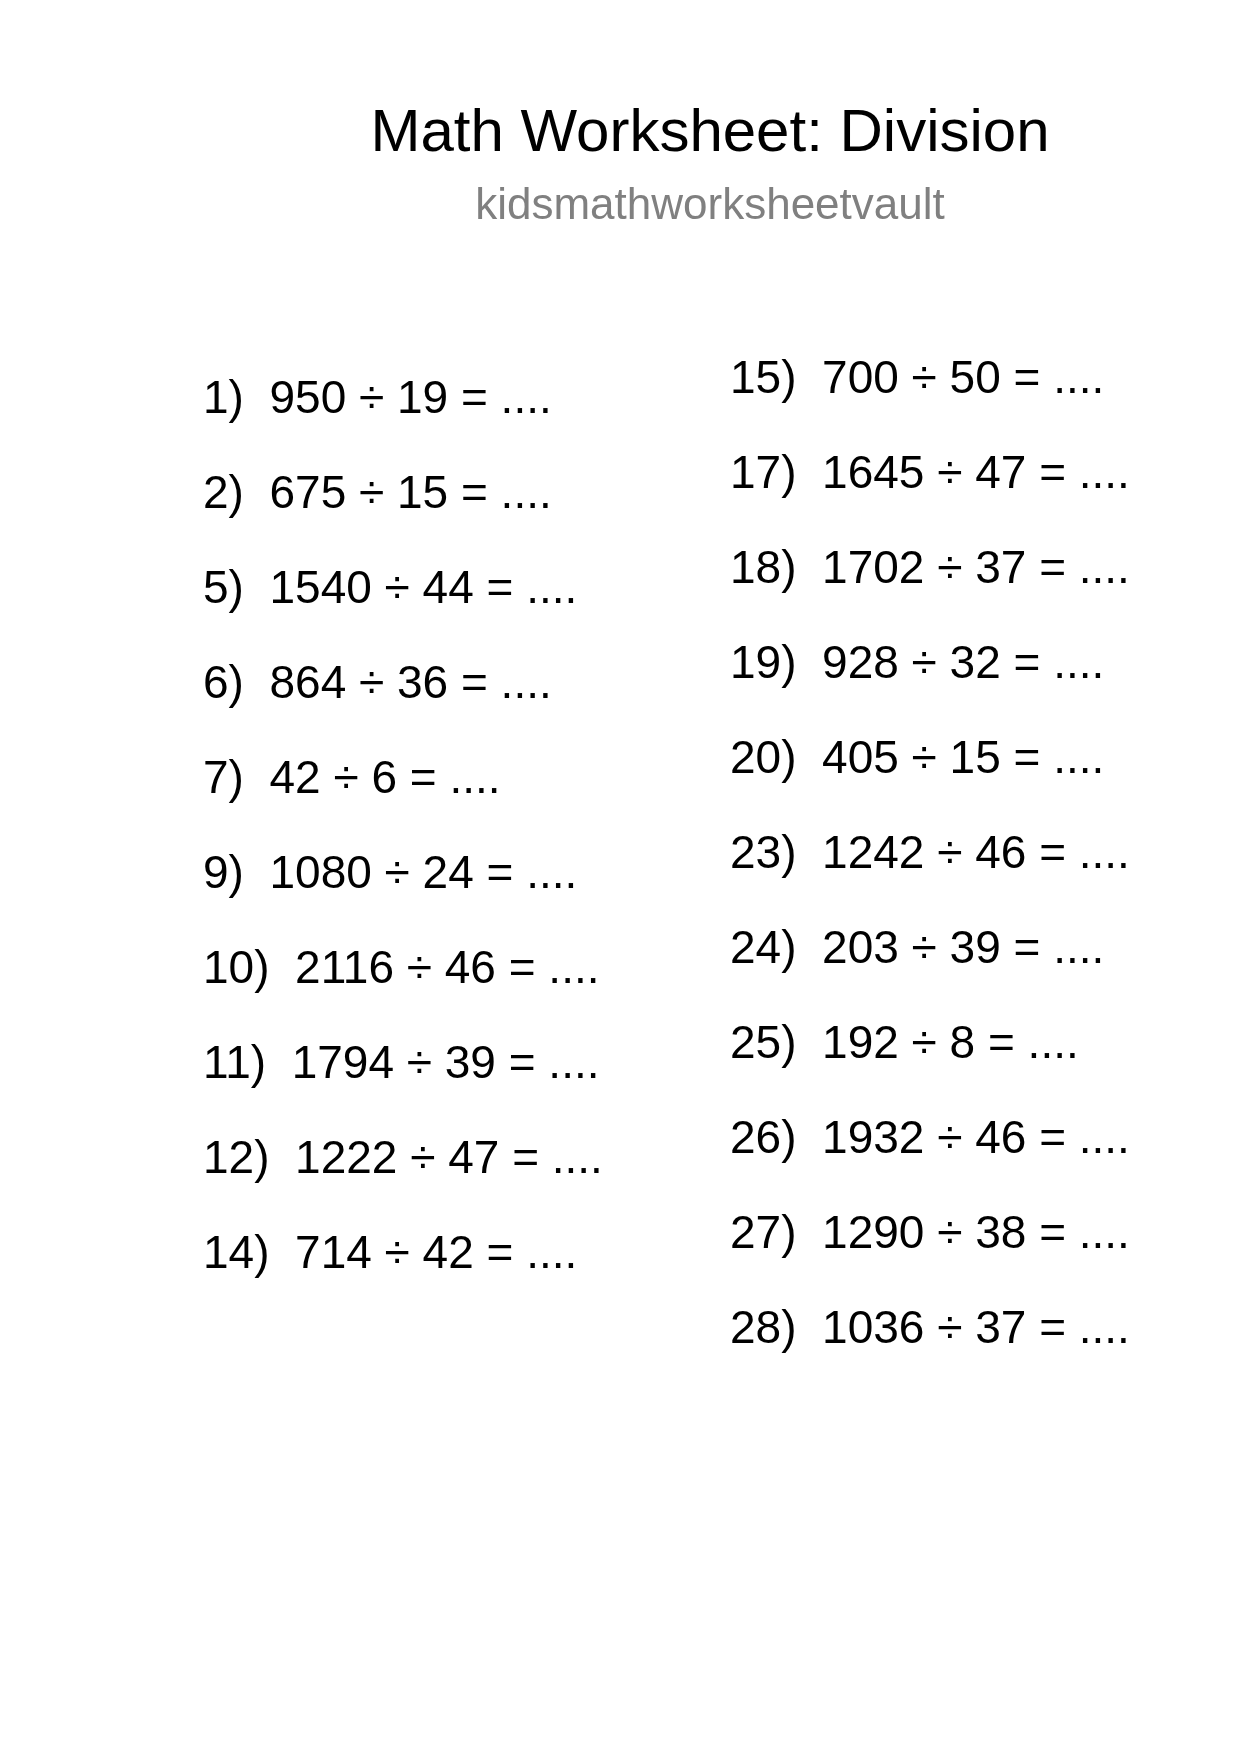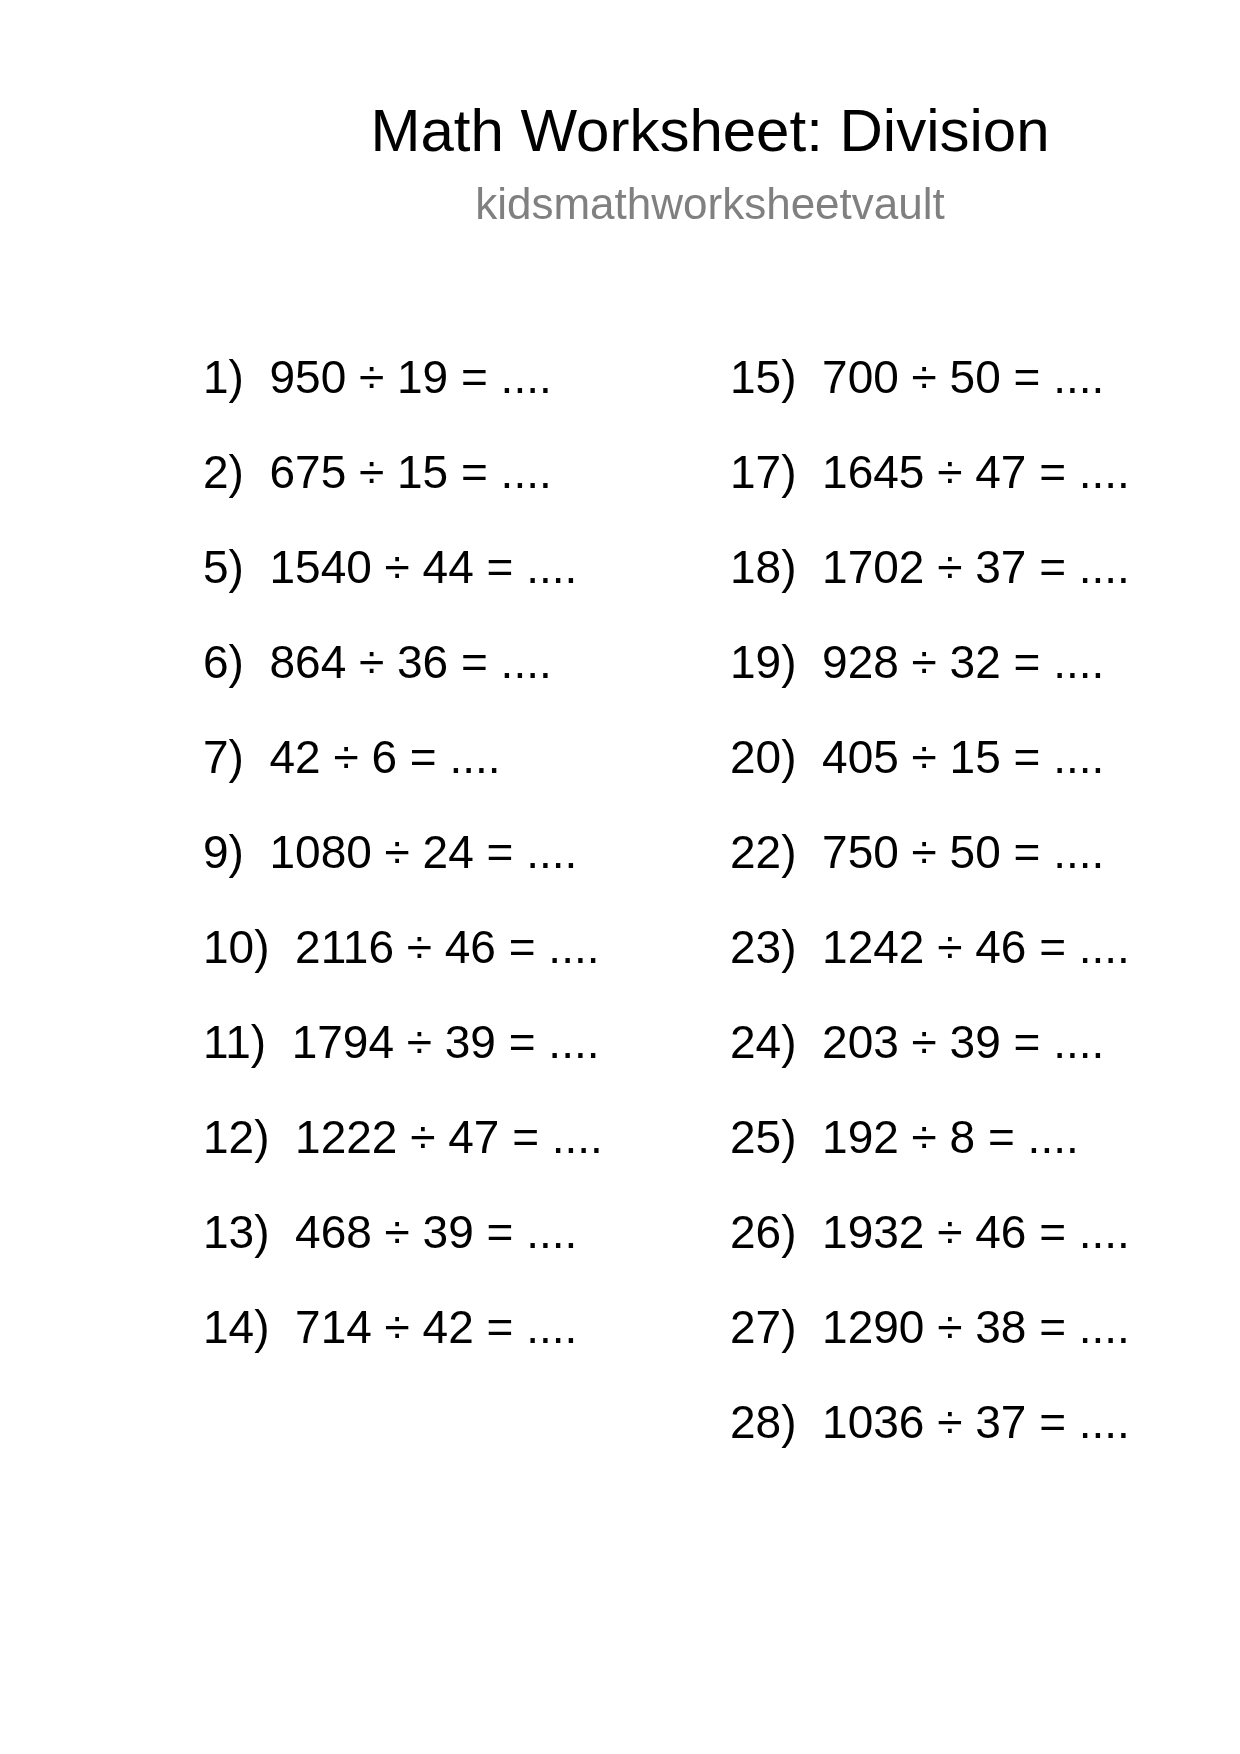--- a/index.html
+++ b/index.html
@@ -3,50 +3,48 @@
 <meta charset="utf-8">
 <style>
   html, body { margin:0; padding:0; background:#ffffff; }
   body { width:1240px; height:1754px; position:relative; overflow:hidden;
          font-family:"Liberation Sans", sans-serif; color:#000; }
   .title { position:absolute; left:0; width:1420px; top:96px; text-align:center;
            font-size:60px; line-height:70px; color:#000; }
   .subtitle { position:absolute; left:0; width:1420px; top:178px; text-align:center;
               font-size:44px; line-height:52px; color:#808080; }
   .col { position:absolute; top:351px; }
-  .col.left { left:203px; }
+  .col.left { left:203px;margin-top:20px; }
   .col.right { left:730px; }
   .problem { height:95px; font-size:46px; line-height:52px; white-space:pre; }
 </style>
 </head>
 <body>
 
 <div class="title">Math Worksheet: Division</div>
 <div class="subtitle">kidsmathworksheetvault</div>
 
 <div class="col left">
   <div class="problem">1)  950 ÷ 19 = ....</div>
   <div class="problem">2)  675 ÷ 15 = ....</div>
   <div class="problem">5)  1540 ÷ 44 = ....</div>
   <div class="problem">6)  864 ÷ 36 = ....</div>
   <div class="problem">7)  42 ÷ 6 = ....</div>
   <div class="problem">9)  1080 ÷ 24 = ....</div>
   <div class="problem">10)  2116 ÷ 46 = ....</div>
   <div class="problem">11)  1794 ÷ 39 = ....</div>
   <div class="problem">12)  1222 ÷ 47 = ....</div>
-  <div class="problem">13)  468 ÷ 39 = ....</div>
   <div class="problem">14)  714 ÷ 42 = ....</div>
 </div>
 
 <div class="col right">
   <div class="problem">15)  700 ÷ 50 = ....</div>
   <div class="problem">17)  1645 ÷ 47 = ....</div>
   <div class="problem">18)  1702 ÷ 37 = ....</div>
   <div class="problem">19)  928 ÷ 32 = ....</div>
   <div class="problem">20)  405 ÷ 15 = ....</div>
-  <div class="problem">22)  750 ÷ 50 = ....</div>
   <div class="problem">23)  1242 ÷ 46 = ....</div>
   <div class="problem">24)  203 ÷ 39 = ....</div>
   <div class="problem">25)  192 ÷ 8 = ....</div>
   <div class="problem">26)  1932 ÷ 46 = ....</div>
   <div class="problem">27)  1290 ÷ 38 = ....</div>
   <div class="problem">28)  1036 ÷ 37 = ....</div>
 </div>
 
 </body></html>

